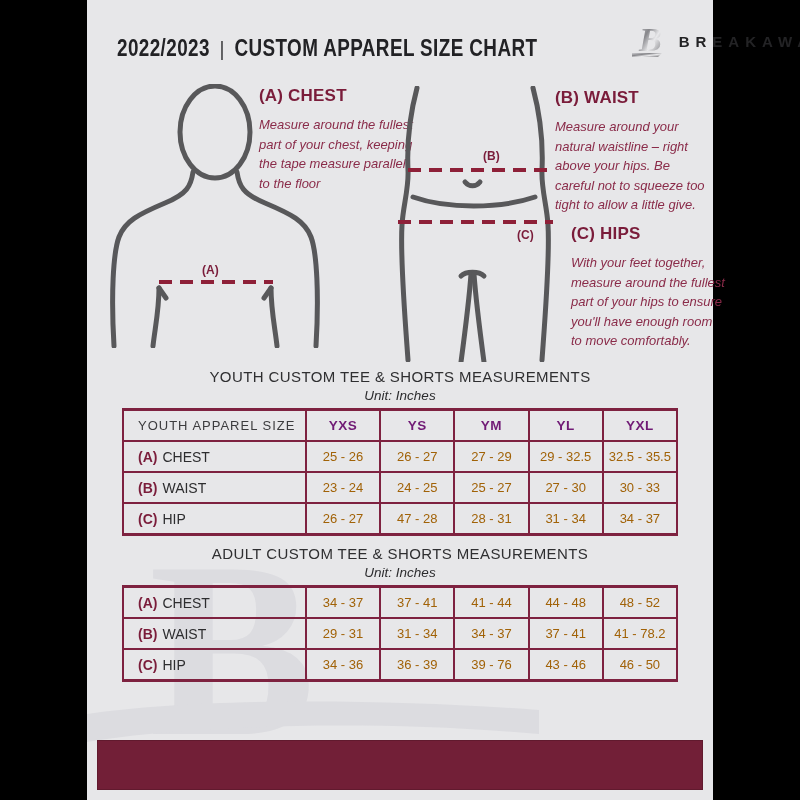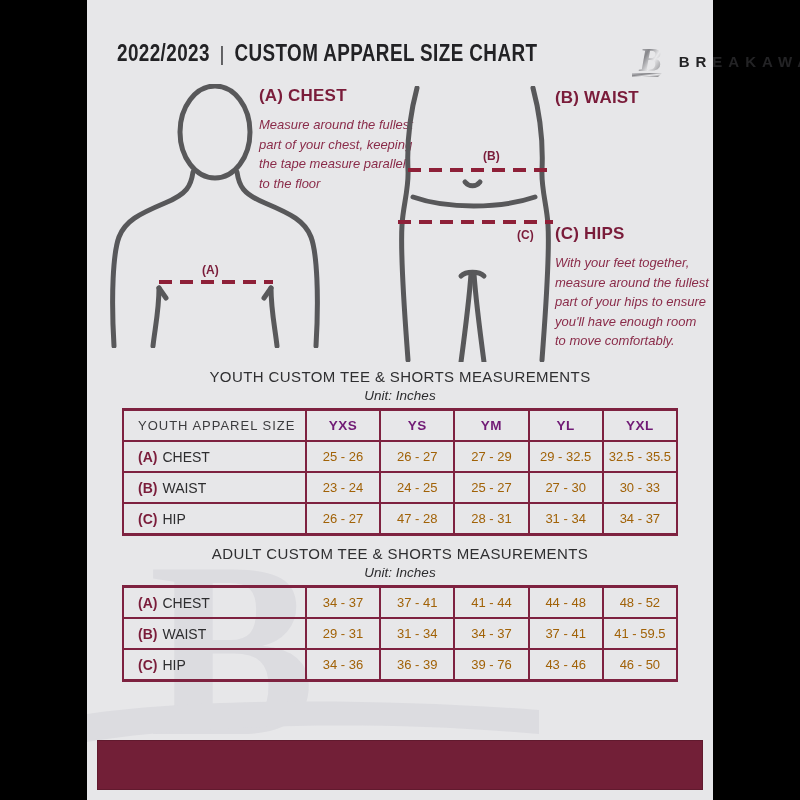--- a/index.html
+++ b/index.html
@@ -9,39 +9,39 @@
     position:relative; overflow:hidden;
   }
   .page {
     position:absolute; left:87px; top:0; width:626px; height:800px;
     background:#e7e7e9;
   }
   
   .watermark { position:absolute; left:-8px; top:538px; z-index:0; pointer-events:none; }
   
   .header {
-    position:absolute; left:30px; right:20px; top:40px; height:40px;
-    display:flex; align-items:flex-start; justify-content:space-between; z-index:2;
+    position:absolute; left:30px; right:20px; top:22px; height:40px;
+    display:flex; align-items:flex-end; justify-content:space-between; z-index:2;
   }
   .doc-title {
     font-weight:bold; font-size:23px; color:#222225; letter-spacing:0.5px;
     white-space:nowrap; transform:scaleX(0.82); transform-origin:left center;
   }
   .doc-title .sep { font-weight:400; margin:0 12px; font-size:21px; color:#2a2a2c; }
   .brand { display:flex; align-items:center; gap:9px; }
   .brand-name { font-weight:bold; font-size:15px; letter-spacing:6px; color:#232325; white-space:nowrap; }
   
   .diagrams { position:absolute; left:0; top:84px; width:626px; height:282px; z-index:1; }
   .fig { position:absolute; }
   .fig-upper { left:16px; top:0; }
   .fig-lower { left:308px; top:2px; }
   .guide { position:absolute; }
   .guide-chest { left:172px; top:2px;  width:160px; }
   .guide-waist { left:468px; top:4px;  width:152px; }
-  .guide-hips  { left:468px; top:140px; width:154px; }
+  .guide-hips  { left:484px; top:140px; width:154px; }
   .guide h3 { margin:0 0 9px 0; font-size:17px; font-weight:bold; color:#7a1c3a; letter-spacing:0.2px; }
   .guide p  { margin:0; font-style:italic; font-size:13px; line-height:1.5; color:#8a2b49; }
   
   .tbl-caption { position:absolute; left:0; width:626px; text-align:center; z-index:1; }
   .tbl-caption h2 { margin:0; font-size:15px; font-weight:normal; color:#2f2f31; letter-spacing:0.4px; }
   .tbl-caption .unit { font-style:italic; font-size:13.5px; color:#2c2c2e; margin-top:3px; }
   .cap-youth { top:368px; }
   .cap-adult { top:545px; }
   .size-table {
     position:absolute; left:35px; width:556px; border-collapse:collapse; z-index:1;
@@ -126,20 +126,21 @@
       <path class="outline" d="M 76 188 C 74 216 70 246 66 276" stroke-width="4"></path>
       <path class="outline" d="M 79 188 C 81 216 85 246 89 276" stroke-width="4"></path>
       <line class="dashline" x1="13" y1="84" x2="152" y2="84"></line>
       <text class="marker" x="88" y="74">(B)</text>
       <line class="dashline" x1="3" y1="136" x2="158" y2="136"></line>
       <text class="marker" x="122" y="153">(C)</text>
     </svg>
 
     <div class="guide guide-waist">
       <h3>(B) WAIST</h3>
+      <p>Measure around your natural waistline – right above your hips. Be careful not to squeeze too tight to allow a little give.</p>
     </div>
 
     <div class="guide guide-hips">
       <h3>(C) HIPS</h3>
       <p>With your feet together, measure around the fullest part of your hips to ensure you'll have enough room to move comfortably.</p>
     </div>
   </div>
 
   <div class="tbl-caption cap-youth">
     <h2>YOUTH CUSTOM TEE &amp; SHORTS MEASUREMENTS</h2>
@@ -213,21 +214,21 @@
       <td>41 - 44</td>
       <td>44 - 48</td>
       <td>48 - 52</td>
     </tr>
     <tr>
       <td class="lbl"><b>(B)</b><span>WAIST</span></td>
       <td>29 - 31</td>
       <td>31 - 34</td>
       <td>34 - 37</td>
       <td>37 - 41</td>
-      <td>41 - 59.5</td>
+      <td>41 - 78.2</td>
     </tr>
     <tr>
       <td class="lbl"><b>(C)</b><span>HIP</span></td>
       <td>34 - 36</td>
       <td>36 - 39</td>
       <td>39 - 76</td>
       <td>43 - 46</td>
       <td>46 - 50</td>
     </tr>
   </tbody>

